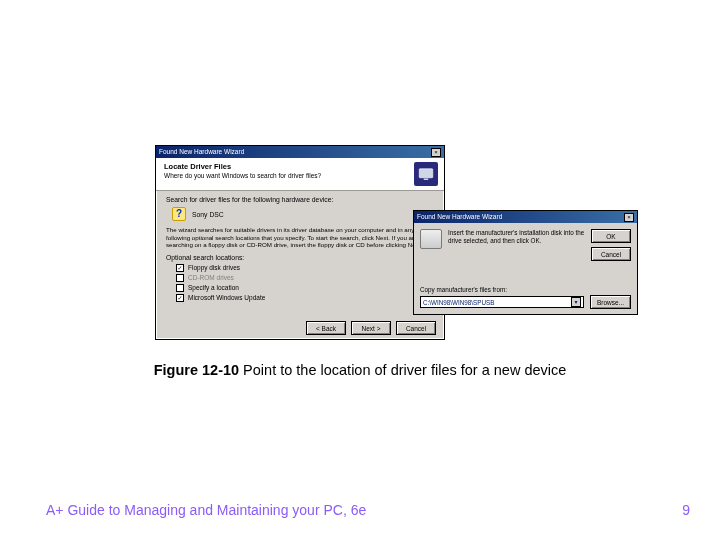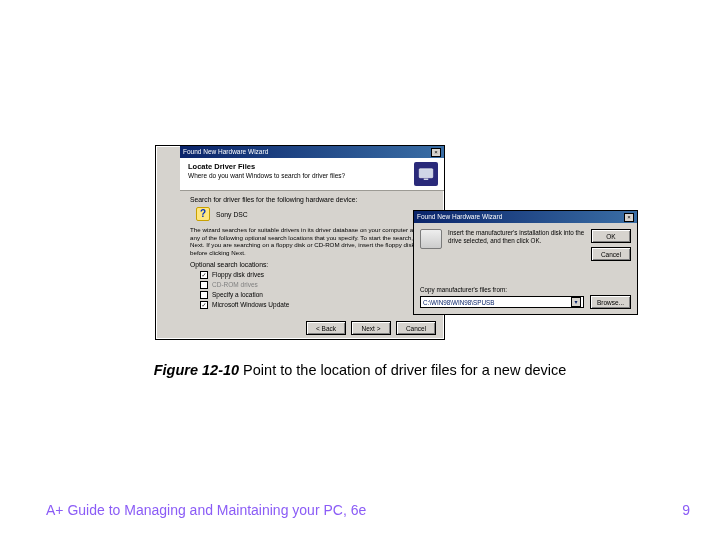--- a/index.html
+++ b/index.html
@@ -3,21 +3,21 @@
 <meta charset="utf-8">
 <style>
   * { box-sizing: border-box; margin: 0; padding: 0; }
   html, body { width: 720px; height: 540px; background: #fff; font-family: Arial, Helvetica, sans-serif; }
   .slide { position: relative; width: 720px; height: 540px; }
 
   
   .shot-area { position: absolute; left: 155px; top: 145px; width: 500px; height: 195px; }
 
   
-  .dlg1 { position: absolute; left: 0; top: 0; width: 290px; height: 195px; background: #d6d3ce; border: 1px solid #000; box-shadow: 0 0 0 1px #fff inset; padding-left: 24px; }
+  .dlg1 { position: absolute; left: 0; top: 0; width: 290px; height: 195px; background: #d6d3ce; border: 1px solid #000; box-shadow: 0 0 0 1px #fff inset; }
   .dlg1 .titlebar { height: 12px; background: linear-gradient(to right, #0a246a, #3a6ea5); color: #fff; font-size: 6.5px; line-height: 12px; padding: 0 3px; display: flex; justify-content: space-between; align-items: center; }
   .dlg1 .titlebar .tb-btn { width: 10px; height: 9px; background: #d6d3ce; border: 1px solid #000; font-size: 6px; line-height: 6px; text-align: center; color: #000; }
   .dlg1 .header { background: #fff; border-bottom: 1px solid #9c9a94; padding: 4px 6px 4px 8px; display: flex; align-items: flex-start; gap: 6px; }
   .dlg1 .header .htxt { flex: 1; }
   .dlg1 .header .htitle { font-size: 7.5px; font-weight: bold; }
   .dlg1 .header .hsub { font-size: 6.5px; margin-top: 1px; color: #000; }
   .dlg1 .header .hicon { width: 24px; height: 24px; background: #2a2a7a; border-radius: 2px; display: flex; align-items: center; justify-content: center; }
   .dlg1 .header .hicon svg { width: 18px; height: 18px; }
   .dlg1 .body { padding: 5px 10px 0 10px; font-size: 6.8px; color: #000; }
   .dlg1 .body .lead { margin-bottom: 4px; }
@@ -42,21 +42,21 @@
   .dlg2 .top .msg { flex: 1; font-size: 6.3px; line-height: 8px; }
   .dlg2 .top .actcol { display: flex; flex-direction: column; gap: 4px; }
   .dlg2 .bottom { position: absolute; left: 6px; right: 6px; bottom: 5px; }
   .dlg2 .bottom .lbl { font-size: 6.3px; margin-bottom: 2px; }
   .dlg2 .bottom .row { display: flex; gap: 6px; align-items: center; }
   .dlg2 .bottom .combo { flex: 1; height: 12px; background: #fff; border: 1px solid #000; display: flex; align-items: center; justify-content: space-between; padding: 0 2px; font-size: 6.3px; color: #0a246a; }
   .dlg2 .bottom .combo .arrow { width: 10px; height: 10px; background: #d6d3ce; border: 1px solid #000; font-size: 6px; text-align: center; line-height: 8px; }
 
   
   .caption { position: absolute; left: 0; right: 0; top: 362px; text-align: center; font-size: 14.5px; color: #000; }
-  .caption .fignum { font-weight: bold; font-style: italic; }
+  .caption .fignum { font-weight: bold; }
 
   
   .pagefoot { position: absolute; left: 46px; bottom: 22px; right: 30px; display: flex; justify-content: space-between; font-size: 14px; color: #8b5cf6; }
 </style>
 </head>
 <body>
 
 <div class="slide">
 
   <div class="shot-area">

